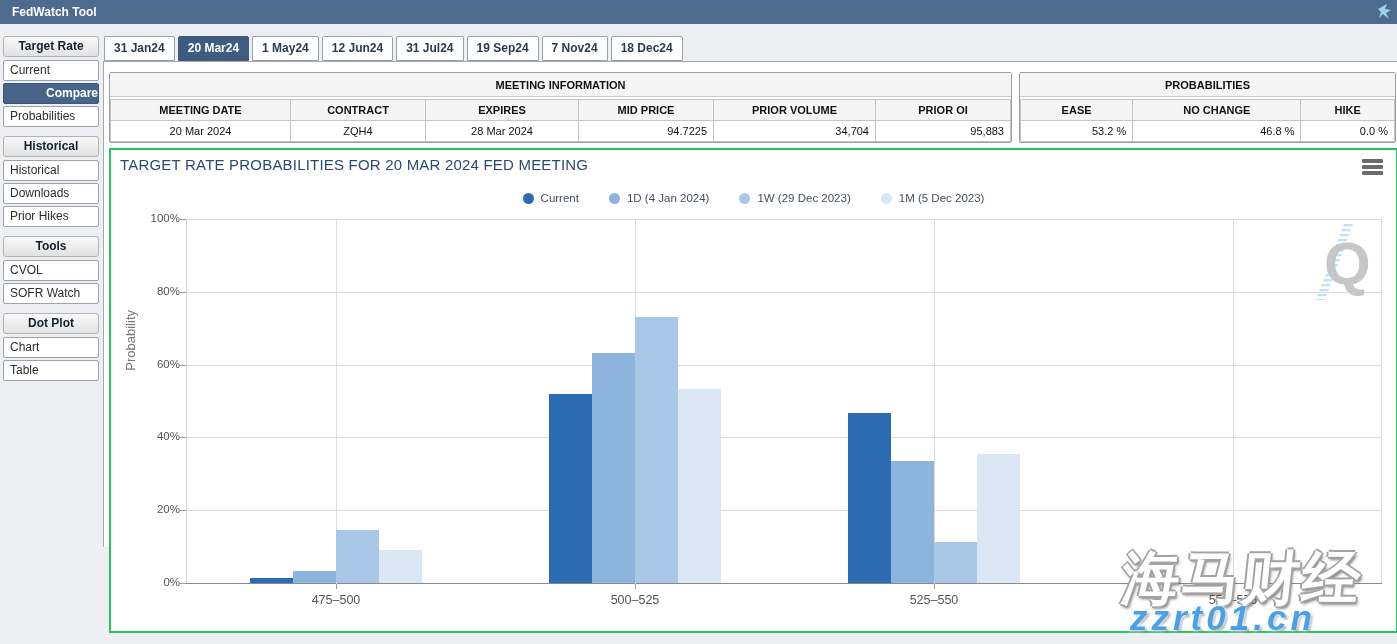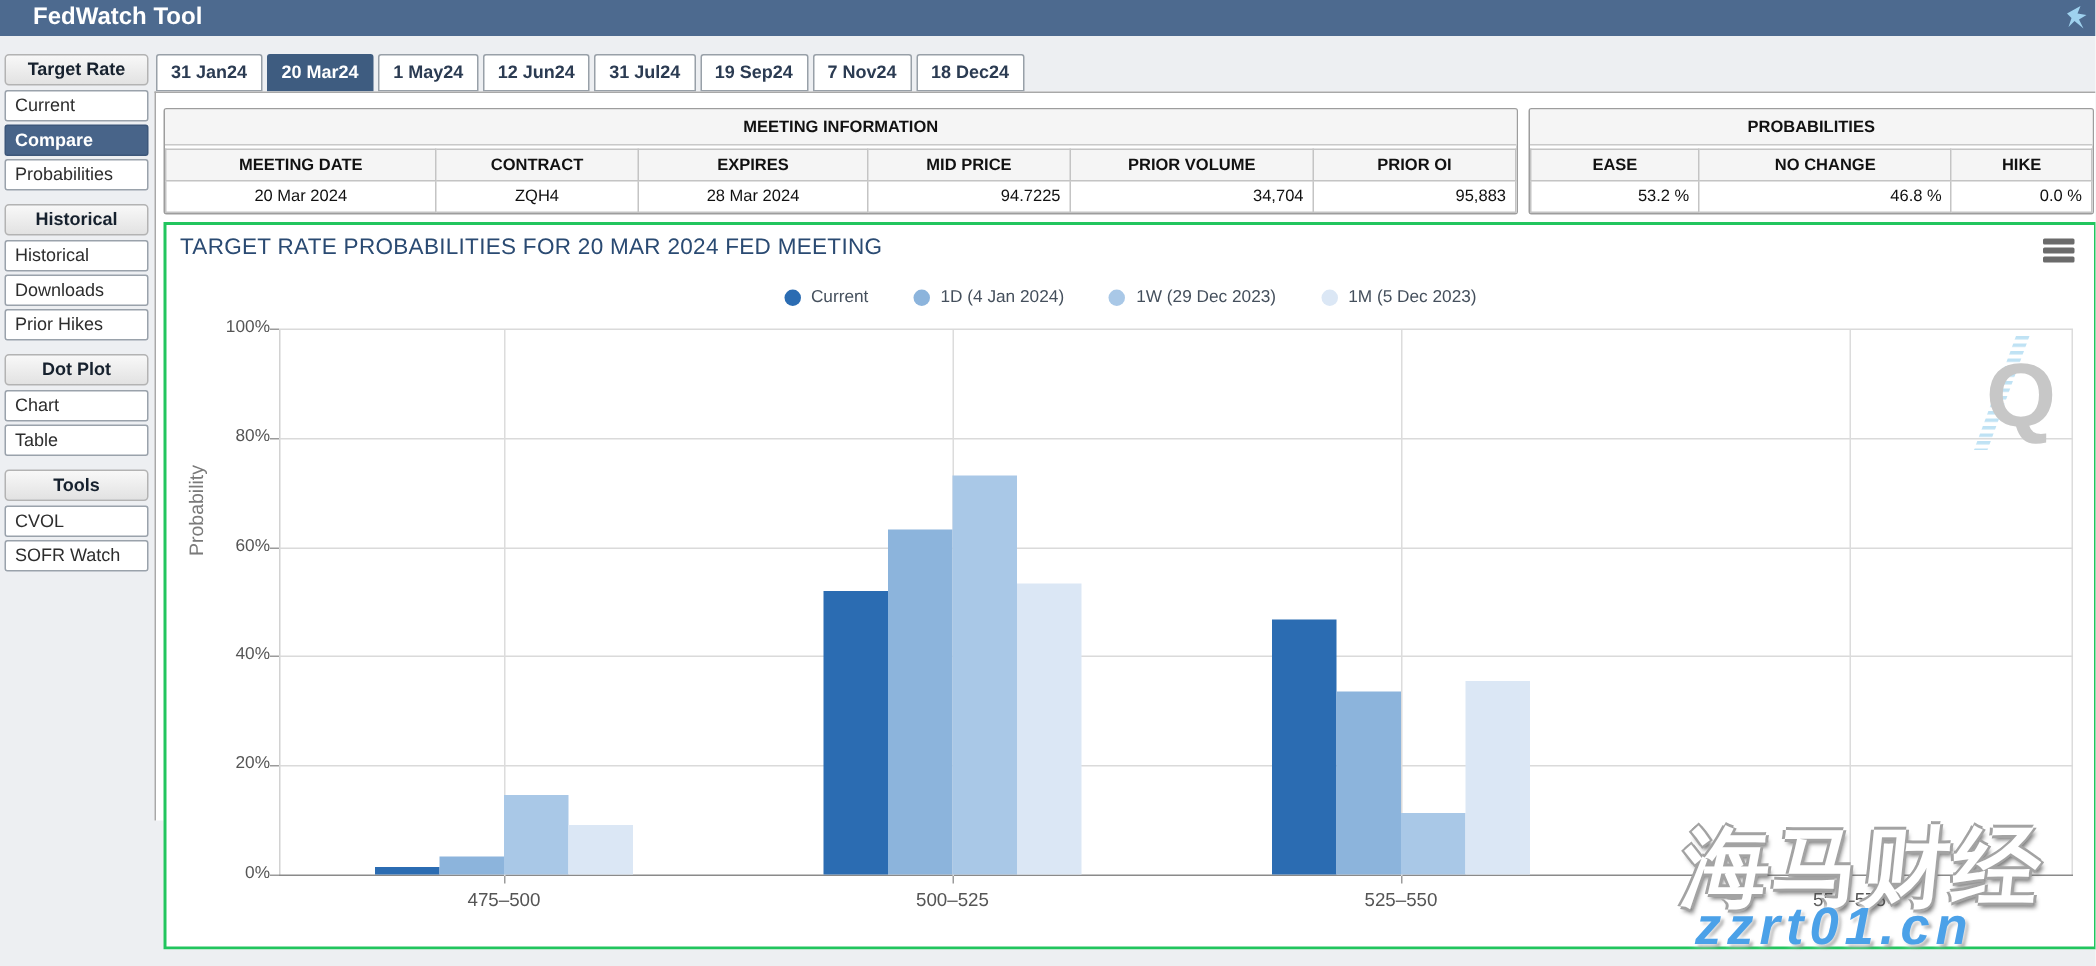--- a/index.html
+++ b/index.html
@@ -7,41 +7,41 @@
   body {
     position: relative;
     background: #edeff2;
     font-family: "Liberation Sans", "DejaVu Sans", sans-serif;
     -webkit-font-smoothing: antialiased;
   }
   
   .app-header {
     position: absolute; top: 0; left: 0; right: 0; height: 24px;
     background: #4d6a8f; color: #fff;
-    font-size: 16px; font-weight: bold; line-height: 24px;
-    padding-left: 22px;
+    font-size: 12px; font-weight: bold; line-height: 24px;
+    padding-left: 12px;
   }
   .app-header .bird { position: absolute; right: 5px; top: 4px; }
   
   .sidebar { position: absolute; left: 3px; top: 36px; width: 96px; }
   .side-section { margin-bottom: 9px; }
   .side-header {
     height: 21px; line-height: 19px; text-align: center;
     background: linear-gradient(#f8f8f8, #e2e2e2);
     border: 1px solid #b3b3b3; border-radius: 3px;
     font-size: 12px; font-weight: bold; color: #16212e;
     margin-bottom: 3px;
   }
   .side-item {
     height: 21px; line-height: 19px; padding-left: 6px;
     background: #fff; border: 1px solid #9aa2ab; border-radius: 2px;
     font-size: 12px; color: #2d2d2d; margin-bottom: 2px; cursor: pointer;
     white-space: nowrap; overflow: hidden;
   }
-  .side-item.selected { background: #486489; border-color: #3d577a; color: #fff; font-weight: bold; }
+  .side-item.selected { background: #486489; border-color: #3d577a; color: #fff; font-weight: bold; text-align: right; }
   
   .tabbar { position: absolute; left: 104px; top: 36px; display: flex; gap: 3px; }
   .tab {
     height: 25px; line-height: 23px; padding: 0 9px;
     background: #fff; border: 1px solid #98a0a8; border-radius: 2px 2px 0 0;
     font-size: 12px; font-weight: bold; color: #2b3b52; cursor: pointer;
     white-space: nowrap;
   }
   .tab.selected { background: #3e5c80; border-color: #3e5c80; color: #fff; }
   
@@ -146,28 +146,28 @@
       <div class="side-item selected">Compare</div>
       <div class="side-item">Probabilities</div>
     </div>
     <div class="side-section">
       <div class="side-header">Historical</div>
       <div class="side-item">Historical</div>
       <div class="side-item">Downloads</div>
       <div class="side-item">Prior Hikes</div>
     </div>
     <div class="side-section">
+      <div class="side-header">Tools</div>
+      <div class="side-item">CVOL</div>
+      <div class="side-item">SOFR Watch</div>
+    </div>
+    <div class="side-section">
       <div class="side-header">Dot Plot</div>
       <div class="side-item">Chart</div>
       <div class="side-item">Table</div>
-    </div>
-    <div class="side-section">
-      <div class="side-header">Tools</div>
-      <div class="side-item">CVOL</div>
-      <div class="side-item">SOFR Watch</div>
     </div>
   </div>
 
 <div class="tabbar" id="tabbar">
     <div class="tab">31 Jan24</div>
     <div class="tab selected">20 Mar24</div>
     <div class="tab">1 May24</div>
     <div class="tab">12 Jun24</div>
     <div class="tab">31 Jul24</div>
     <div class="tab">19 Sep24</div>

